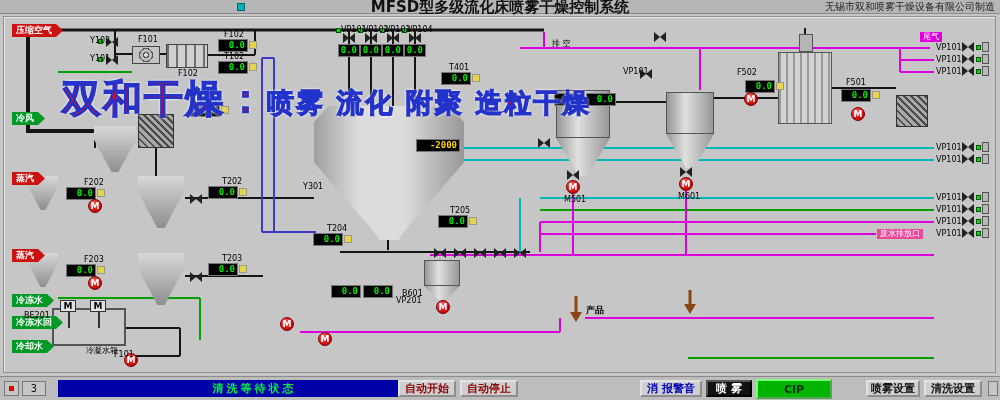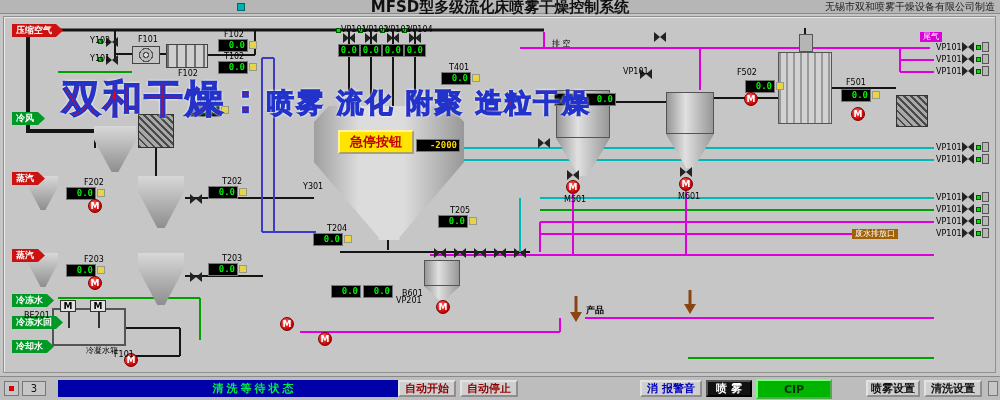--- a/index.html
+++ b/index.html
@@ -174,21 +174,20 @@
     <div class="equip vbody" id="h2b" data-name="product-hopper-body"></div>
     <div class="equip vcone" id="h2c" data-name="product-hopper-cone"></div>
     <div class="equip vbody" id="vcb" data-name="discharge-vessel-body"></div>
     <div class="equip vcone" id="vcc" data-name="discharge-vessel-cone"></div>
     <div class="equip" id="condenser" data-name="exhaust-condenser"></div>
     <div class="equip" id="cond-top" data-name="exhaust-stack"></div>
     <div class="equip" id="tank" data-name="condensate-tank"></div>
     <div class="agitator" id="ag1" data-name="agitator-motor">M</div>
     <div class="agitator" id="ag2" data-name="agitator-motor">M</div>
 
-    <button id="estop" data-name="emergency-stop-button">急停按钮</button>
 
     <div id="scene-items" data-name="scene-items">
         <div class="arrowtag red" data-name="flow-arrow-tag" style="left: 12px; top: 24px;">压缩空气</div>
         <div class="arrowtag green" data-name="flow-arrow-tag" style="left: 12px; top: 66px; margin-top: 46px;">冷风</div>
         <div class="arrowtag red" data-name="flow-arrow-tag" style="left: 12px; top: 172px;">蒸汽</div>
         <div class="arrowtag red" data-name="flow-arrow-tag" style="left: 12px; top: 249px;">蒸汽</div>
         <div class="arrowtag green" data-name="flow-arrow-tag" style="left: 12px; top: 294px;">冷冻水</div>
         <div class="arrowtag green" data-name="flow-arrow-tag" style="left: 12px; top: 316px;">冷冻水回</div>
         <div class="arrowtag green" data-name="flow-arrow-tag" style="left: 12px; top: 340px;">冷却水</div>
         <div class="tag" data-name="equipment-tag" style="left: 90px; top: 37px;">Y102</div>
@@ -216,21 +215,21 @@
         <div class="tag" data-name="equipment-tag" style="left: 564px; top: 196px;">M501</div>
         <div class="tag" data-name="equipment-tag" style="left: 678px; top: 193px;">M601</div>
         <div class="tag" data-name="equipment-tag" style="left: 737px; top: 69px;">F502</div>
         <div class="tag" data-name="equipment-tag" style="left: 846px; top: 79px;">F501</div>
         <div class="tag" data-name="equipment-tag" style="left: 402px; top: 290px;">B601</div>
         <div class="tag" data-name="equipment-tag" style="left: 24px; top: 312px;">BE201</div>
         <div class="tag" data-name="equipment-tag" style="left: 86px; top: 347px;">冷凝水箱</div>
         <div class="tag" data-name="equipment-tag" style="left: 114px; top: 351px;">F101</div>
         <div class="tag bold" data-name="equipment-tag" style="left: 586px; top: 306px;">产品</div>
         <div class="chip" data-name="pipe-label" style="left: 920px; top: 32px; background: rgb(221, 0, 221);">尾气</div>
-        <div class="chip" data-name="pipe-label" style="left: 852px; top: 229px; background: #a16207; text-align: center;">废水排放口</div>
+        <div class="chip" data-name="pipe-label" style="left: 877px; top: 229px; background: #ec4899; text-align: center;">废水排放口</div>
         <div class="display" data-name="value-display" style="left: 218px; top: 39px;">0.0<span class="unit" data-name="unit-badge"></span></div>
         <div class="display" data-name="value-display" style="left: 218px; top: 61px;">0.0<span class="unit" data-name="unit-badge"></span></div>
         <div class="display" data-name="value-display" style="left: 190px; top: 104px;">0.0<span class="unit" data-name="unit-badge"></span></div>
         <div class="display" data-name="value-display" style="left: 338px; top: 44px; width: 22px;">0.0</div>
         <div class="display" data-name="value-display" style="left: 360px; top: 44px; width: 22px;">0.0</div>
         <div class="display" data-name="value-display" style="left: 382px; top: 44px; width: 22px;">0.0</div>
         <div class="display" data-name="value-display" style="left: 404px; top: 44px; width: 22px;">0.0</div>
         <div class="display" data-name="value-display" style="left: 441px; top: 72px;">0.0<span class="unit" data-name="unit-badge"></span></div>
         <div class="display yellow" data-name="value-display" style="left: 416px; top: 139px; width: 44px;">-2000</div>
         <div class="display" data-name="value-display" style="left: 66px; top: 187px;">0.0<span class="unit" data-name="unit-badge"></span></div>

